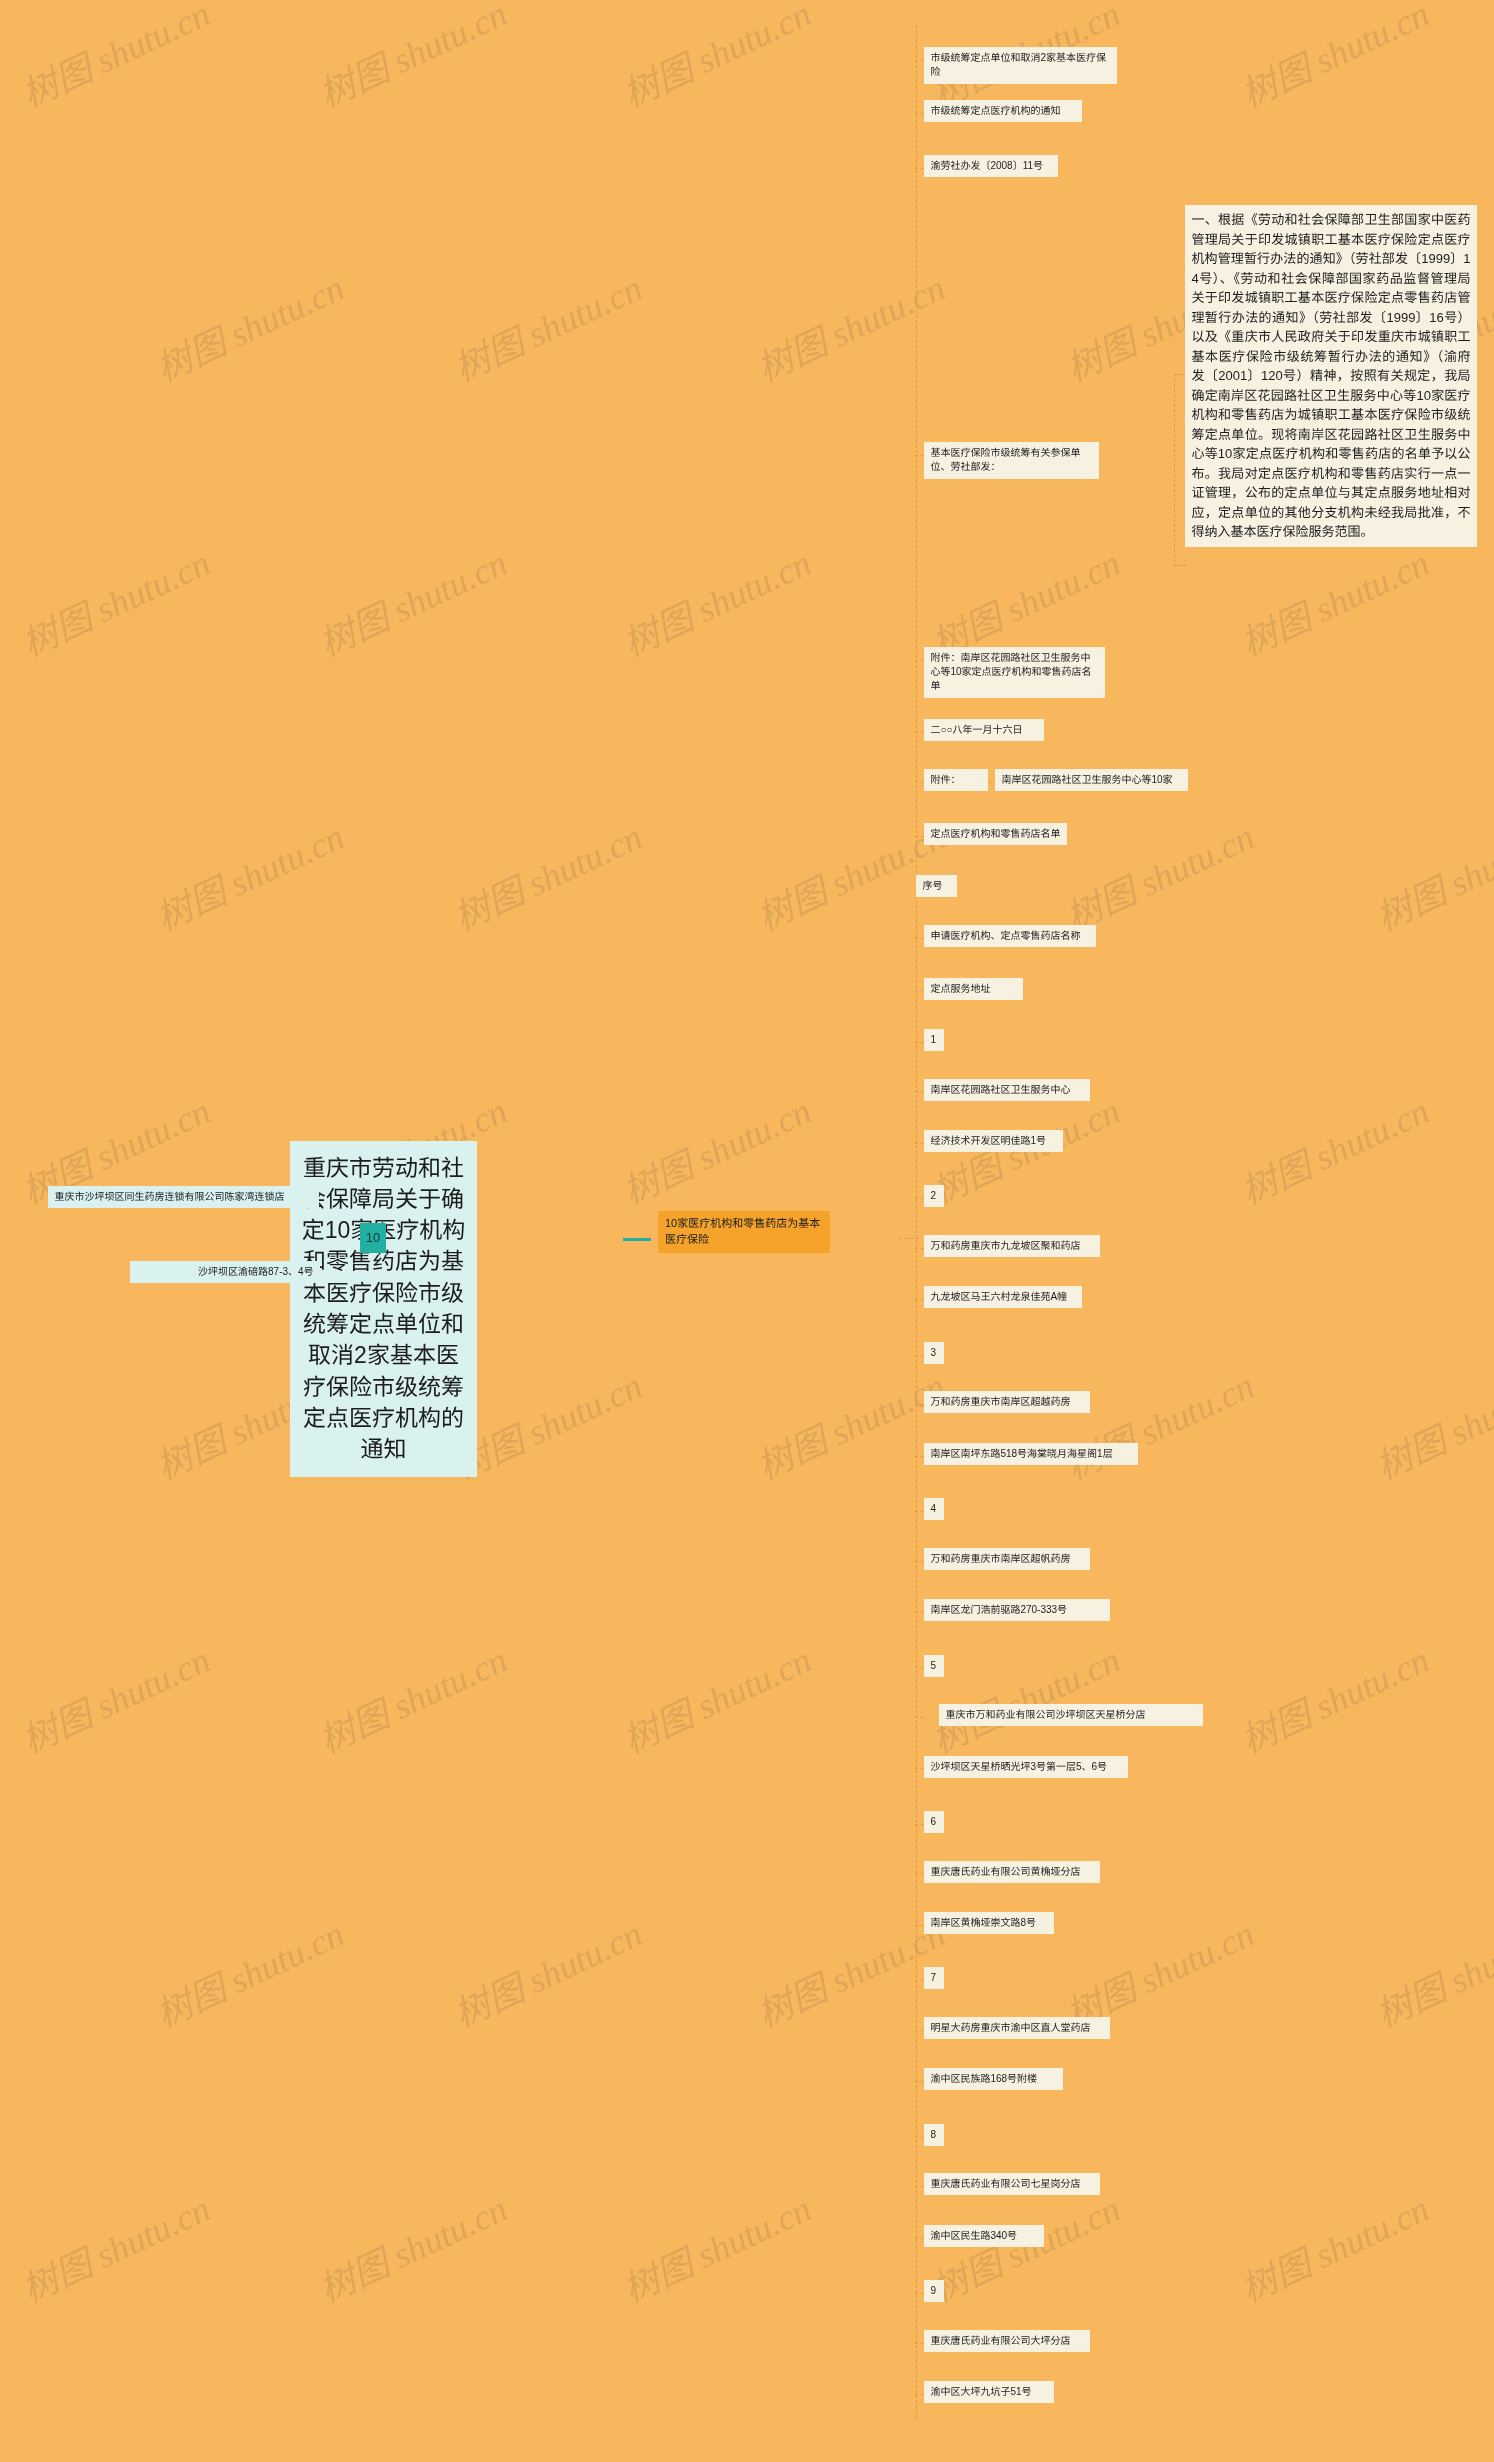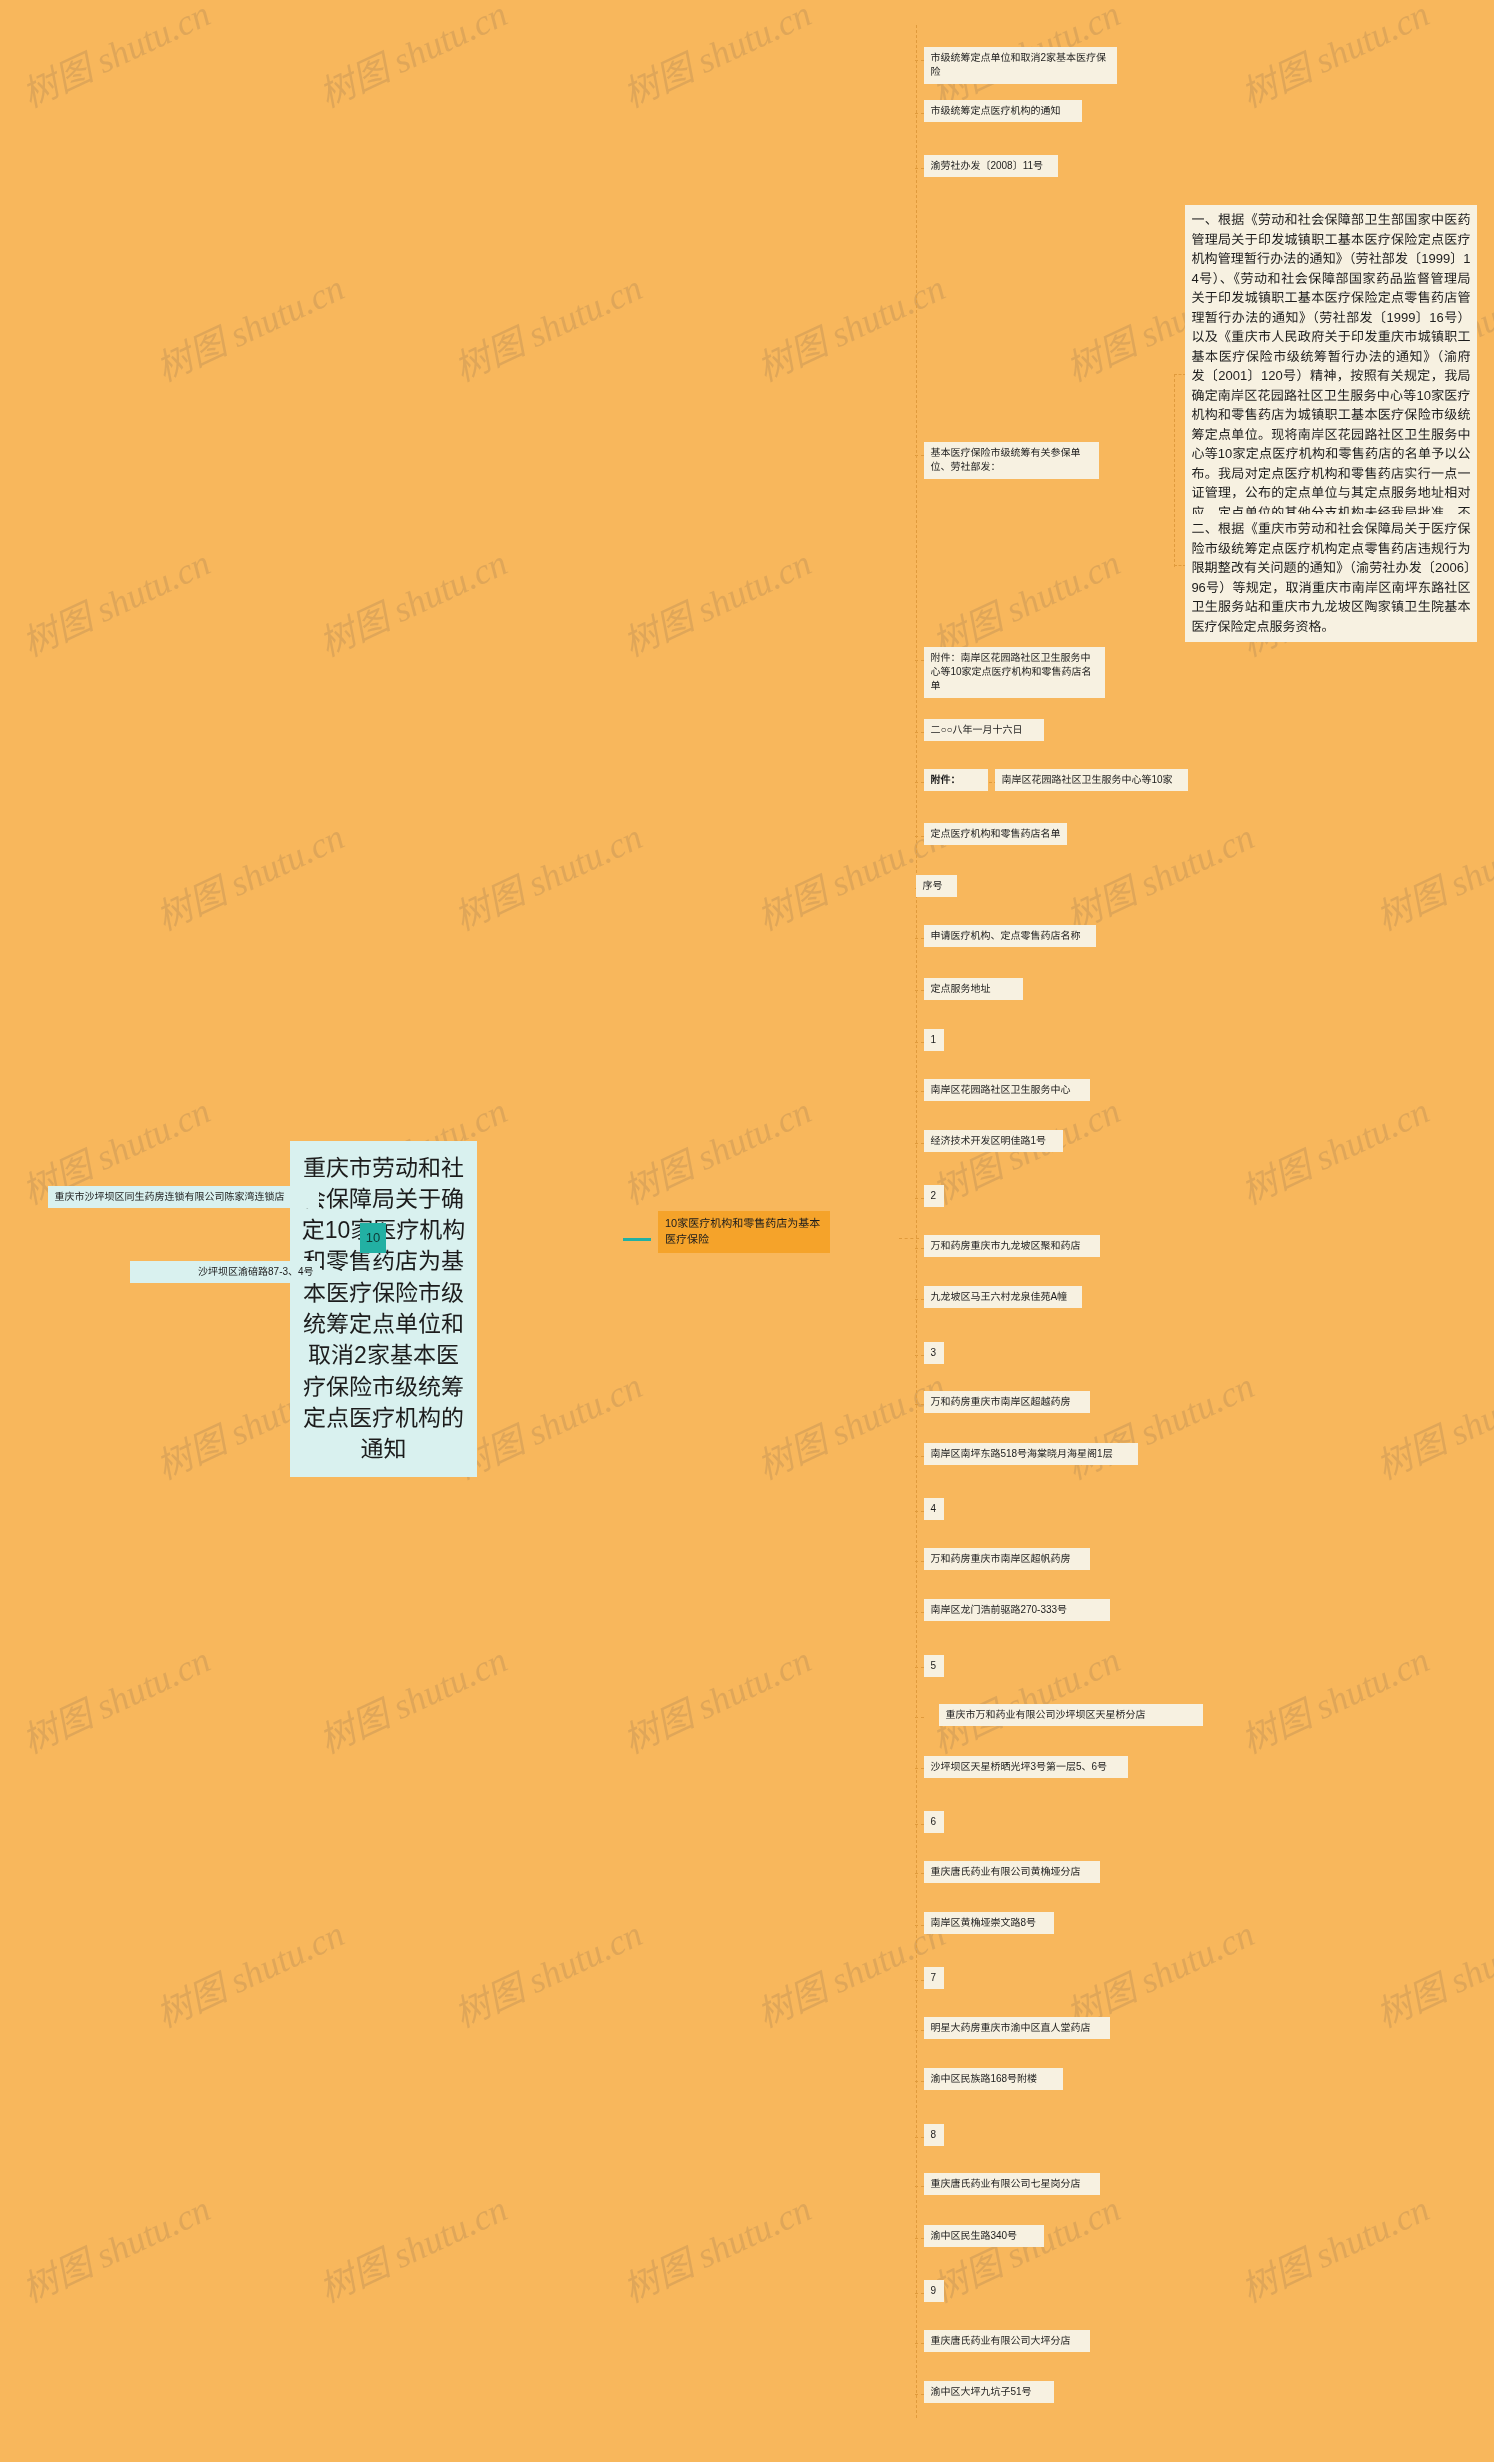--- a/index.html
+++ b/index.html
@@ -203,28 +203,27 @@
     <div class="node n-badge" style="left:360px;top:1223px;width:26px;height:30px;">10</div>
     <div class="node n-cyan" style="left:48px;top:1186px;width:271px;">重庆市沙坪坝区同生药房连锁有限公司陈家湾连锁店</div>
     <div class="node n-cyan" style="left:130px;top:1261px;width:190px;text-align:right;">沙坪坝区渝碚路87-3、4号</div>
     <div class="node n-orange" style="left:658px;top:1211px;width:172px;">10家医疗机构和零售药店为基本医疗保险</div>
     <div class="node n-cream" style="left:924px;top:47px;width:193px;">市级统筹定点单位和取消2家基本医疗保险</div>
     <div class="node n-cream" style="left:924px;top:100px;width:158px;">市级统筹定点医疗机构的通知</div>
     <div class="node n-cream" style="left:924px;top:155px;width:134px;">渝劳社办发〔2008〕11号</div>
     <div class="node n-cream" style="left:924px;top:442px;width:175px;">基本医疗保险市级统筹有关参保单位、劳社部发：</div>
     <div class="node n-cream" style="left:924px;top:647px;width:181px;">附件：南岸区花园路社区卫生服务中心等10家定点医疗机构和零售药店名单</div>
     <div class="node n-cream" style="left:924px;top:719px;width:120px;">二○○八年一月十六日</div>
-    <div class="node n-cream" style="left:924px;top:769px;width:64px;font-weight:bold;">附件：</div>
+    <div class="node n-cream" style="left:924px;top:769px;width:64px;">附件：</div>
     <div class="node n-cream" style="left:924px;top:823px;width:143px;">定点医疗机构和零售药店名单</div>
     <div class="node n-cream" style="left:916px;top:875px;width:41px;">序号</div>
     <div class="node n-cream" style="left:924px;top:925px;width:172px;">申请医疗机构、定点零售药店名称</div>
     <div class="node n-cream" style="left:924px;top:978px;width:99px;">定点服务地址</div>
     <div class="node n-cream" style="left:995px;top:769px;width:193px;">南岸区花园路社区卫生服务中心等10家</div>
     <div class="node n-para" style="left:1185px;top:205px;width:292px;">一、根据《劳动和社会保障部卫生部国家中医药管理局关于印发城镇职工基本医疗保险定点医疗机构管理暂行办法的通知》（劳社部发〔1999〕14号）、《劳动和社会保障部国家药品监督管理局关于印发城镇职工基本医疗保险定点零售药店管理暂行办法的通知》（劳社部发〔1999〕16号）以及《重庆市人民政府关于印发重庆市城镇职工基本医疗保险市级统筹暂行办法的通知》（渝府发〔2001〕120号）精神，按照有关规定，我局确定南岸区花园路社区卫生服务中心等10家医疗机构和零售药店为城镇职工基本医疗保险市级统筹定点单位。现将南岸区花园路社区卫生服务中心等10家定点医疗机构和零售药店的名单予以公布。我局对定点医疗机构和零售药店实行一点一证管理，公布的定点单位与其定点服务地址相对应，定点单位的其他分支机构未经我局批准，不得纳入基本医疗保险服务范围。</div>
-    <div class="node n-para" style="left:1185px;top:514px;width:292px;">二、根据《重庆市劳动和社会保障局关于医疗保险市级统筹定点医疗机构定点零售药店违规行为限期整改有关问题的通知》（渝劳社办发〔2006〕96号）等规定，取消重庆市南岸区南坪东路社区卫生服务站和重庆市九龙坡区陶家镇卫生院基本医疗保险定点服务资格。</div>
     <div class="node n-cream" style="left:924px;top:1029px;width:20px;">1</div>
     <div class="node n-cream" style="left:924px;top:1079px;width:166px;">南岸区花园路社区卫生服务中心</div>
     <div class="node n-cream" style="left:924px;top:1130px;width:139px;">经济技术开发区明佳路1号</div>
     <div class="node n-cream" style="left:924px;top:1185px;width:20px;">2</div>
     <div class="node n-cream" style="left:924px;top:1235px;width:176px;">万和药房重庆市九龙坡区聚和药店</div>
     <div class="node n-cream" style="left:924px;top:1286px;width:158px;">九龙坡区马王六村龙泉佳苑A幢</div>
     <div class="node n-cream" style="left:924px;top:1342px;width:20px;">3</div>
     <div class="node n-cream" style="left:924px;top:1391px;width:166px;">万和药房重庆市南岸区超越药房</div>
     <div class="node n-cream" style="left:924px;top:1443px;width:214px;">南岸区南坪东路518号海棠晓月海星阁1层</div>
     <div class="node n-cream" style="left:924px;top:1498px;width:20px;">4</div>

